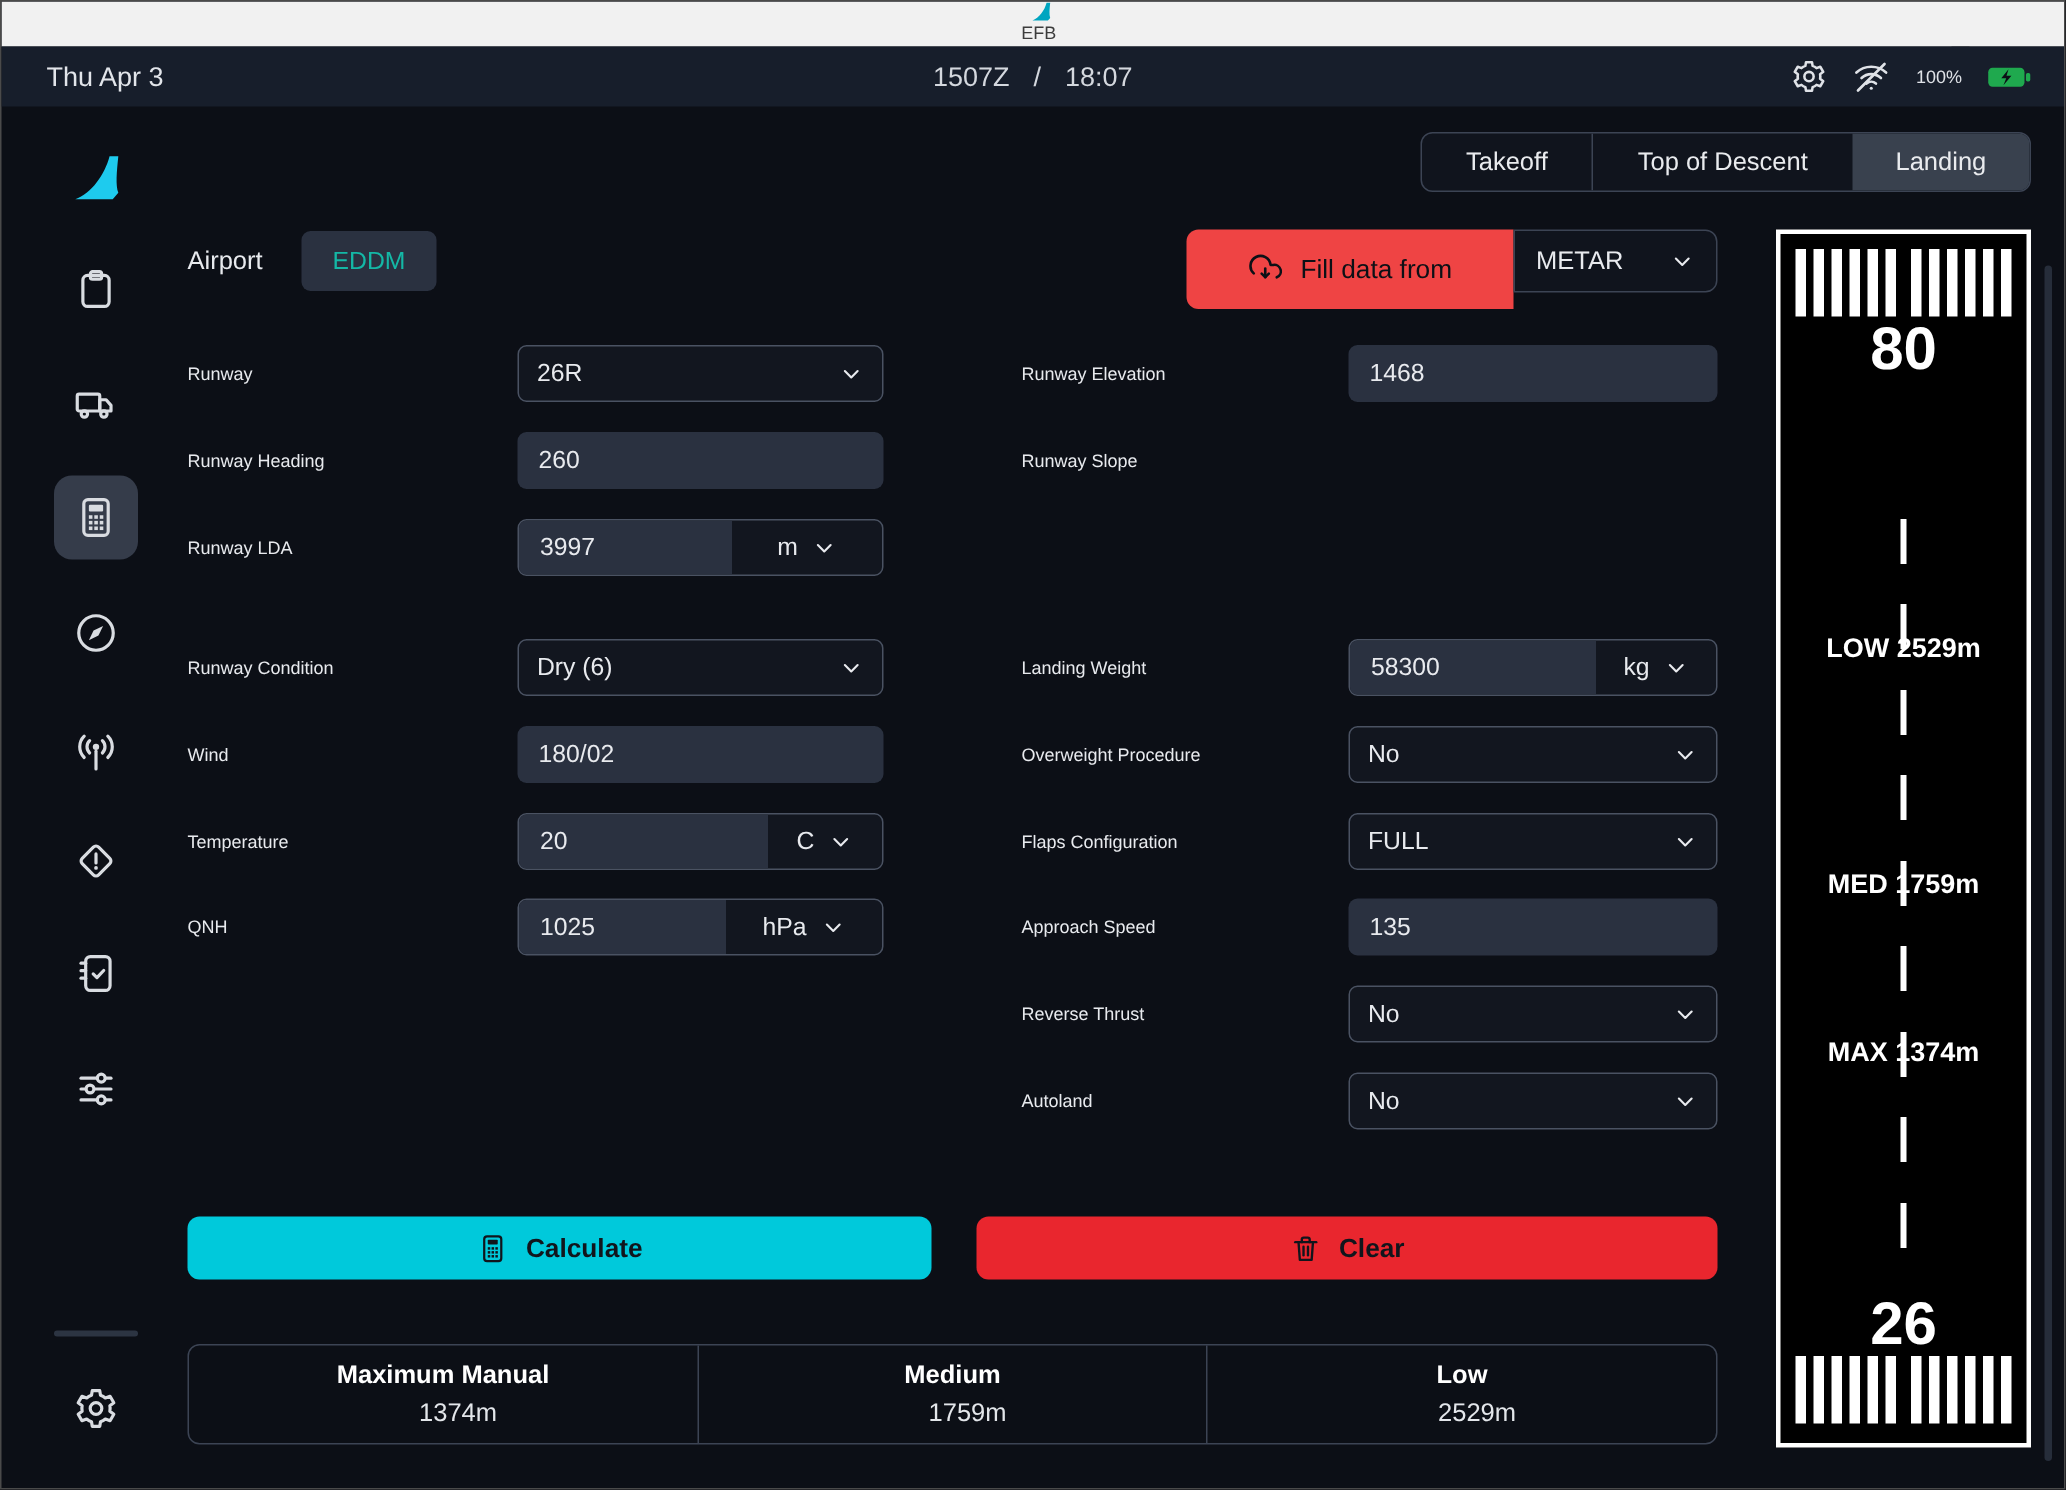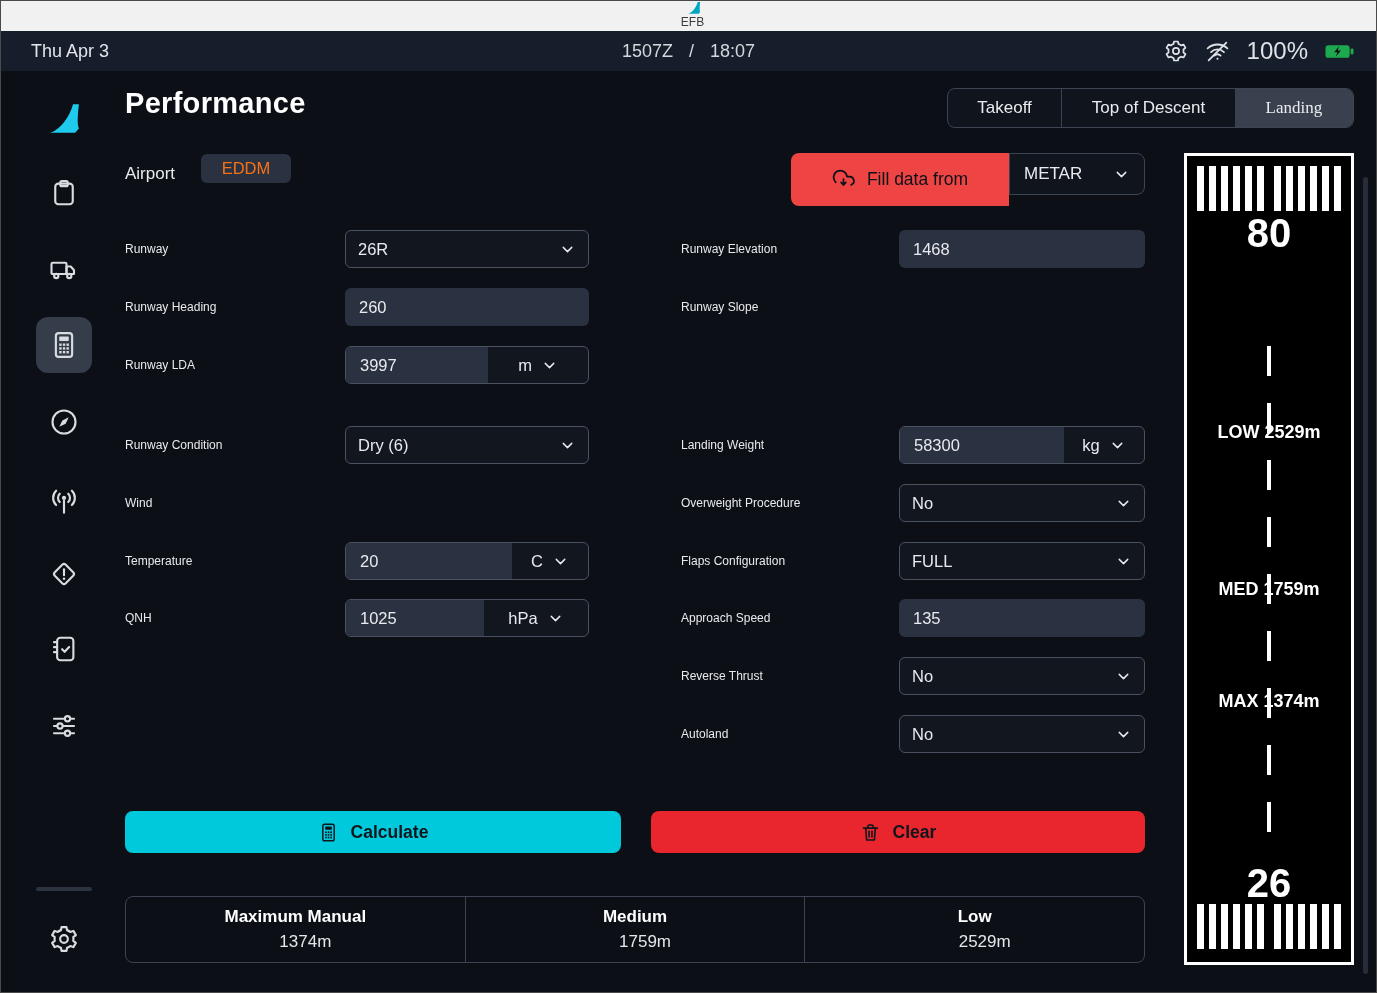--- a/index.html
+++ b/index.html
@@ -13,35 +13,35 @@
   .tb-controls{margin-left:auto;display:flex;height:100%;}
   .tb-btn{width:46px;display:flex;align-items:center;justify-content:center;color:#444;}
   .glyph-min{width:11px;height:0;border-top:1.5px solid #444;}
   .glyph-max{width:10px;height:10px;border:1.2px solid #444;}
   .glyph-close{font-size:15px;line-height:1;}
   
   .statusbar{position:absolute;top:30px;left:0;right:0;height:40px;background:#171e2b;}
   .sb-date{position:absolute;left:30px;top:0;height:40px;display:flex;align-items:center;font-size:18px;color:#e2e5ea;}
   .sb-center{position:absolute;left:0;right:0;top:0;height:40px;display:flex;align-items:center;justify-content:center;gap:16px;font-size:18px;color:#d4d8de;}
   .sb-right{position:absolute;right:22px;top:0;height:40px;display:flex;align-items:center;gap:17px;color:#dfe2e7;}
-  .sb-right .pct{font-size:24px;}
+  .sb-right .pct{font-size:12px;}
   
   .side-item{position:absolute;left:35px;width:56px;height:56px;display:flex;align-items:center;justify-content:center;color:#d9dce1;border-radius:12px;}
   .side-item.active{background:#353c4a;}
   .side-divider{position:absolute;left:35px;top:886px;width:56px;height:4px;border-radius:2px;background:#2c3442;}
   
   .page-title{position:absolute;left:124px;top:86px;font-size:29px;font-weight:600;color:#ffffff;letter-spacing:.3px;}
   .tabs{position:absolute;left:946px;top:87px;width:407px;height:40px;border:1px solid #3c4454;border-radius:8px;
         display:flex;box-sizing:border-box;overflow:hidden;background:#10141d;}
   .tab{display:flex;align-items:center;justify-content:center;font-size:17px;color:#e9ebee;cursor:default;}
   .tab+.tab{border-left:1px solid #3c4454;}
-  .tab.active{background:#39414e;border-left:none;font-family:Liberation Serif, serif;}
+  .tab.active{background:#39414e;border-left:none;}
   .airport-label{position:absolute;left:124px;top:153px;height:40px;display:flex;align-items:center;font-size:17px;}
-  .airport-value{position:absolute;left:200px;top:153px;width:90px;height:29px;background:#2a3140;border-radius:6px;
-        display:flex;align-items:center;justify-content:center;font-size:16.5px;color:#f97316;}
+  .airport-value{position:absolute;left:200px;top:153px;width:90px;height:40px;background:#2a3140;border-radius:6px;
+        display:flex;align-items:center;justify-content:center;font-size:16.5px;color:#14b8a6;}
   .fill-btn{position:absolute;left:790px;top:152px;width:218px;height:53px;background:#ef4444;border-radius:8px 0 0 8px;
         color:#0c1016;display:flex;align-items:center;justify-content:center;gap:12px;font-size:17.5px;font-weight:400;}
   .metar{position:absolute;left:1008px;top:152px;width:136px;height:42px;border:1px solid #3c4454;border-radius:0 8px 8px 0;
         box-sizing:border-box;display:flex;align-items:center;justify-content:space-between;padding:0 14px;font-size:17px;background:#10141d;}
   
   .lbl{position:absolute;height:38px;display:flex;align-items:center;font-size:12px;color:#e8eaee;}
   .lbl.l{left:124px;} .lbl.r{left:680px;}
   .ctl{position:absolute;height:38px;border-radius:6px;box-sizing:border-box;display:flex;align-items:center;font-size:16.5px;color:#e8eaee;}
   .ctl.l{left:344px;width:244px;} .ctl.r{left:898px;width:246px;}
   .ctl.select{background:#12161f;border:1px solid #4a5262;justify-content:space-between;padding:0 12px;}
@@ -309,21 +309,20 @@
     </div>
   <div class="side-divider"></div>
   <div class="side-item" style="top:910px">
       <span>
         <svg class="ic" width="30" height="30">
           <use href="#i-gear"></use>
         </svg>
       </span>
     </div>
 
-  <div class="page-title">Performance</div>
   <div class="tabs">
     <div class="tab" style="width:114px">Takeoff</div>
     <div class="tab" style="width:174px">Top of Descent</div>
     <div class="tab active" style="width:119px">Landing</div>
   </div>
 
   <div class="airport-label">Airport</div>
   <div class="airport-value">EDDM</div>
 
   <div class="fill-btn">
@@ -373,20 +372,21 @@
   <div class="ctl l select" style="top:425px">
     <span>Dry (6)</span>
     <span class="chev">
         <svg class="ic" width="17" height="17">
           <use href="#i-chev"></use>
         </svg>
       </span>
   </div>
 
   <div class="lbl l" style="top:483px">Wind</div>
+  <div class="ctl l input" style="top:483px">180/02</div>
 
   <div class="lbl l" style="top:541px">Temperature</div>
   <div class="ctl l combo" style="top:541px">
     <span class="num">20</span>
     <span class="unit u76">
       <span>C</span>
       <span class="chev">
           <svg class="ic" width="17" height="17">
             <use href="#i-chev"></use>
           </svg>

